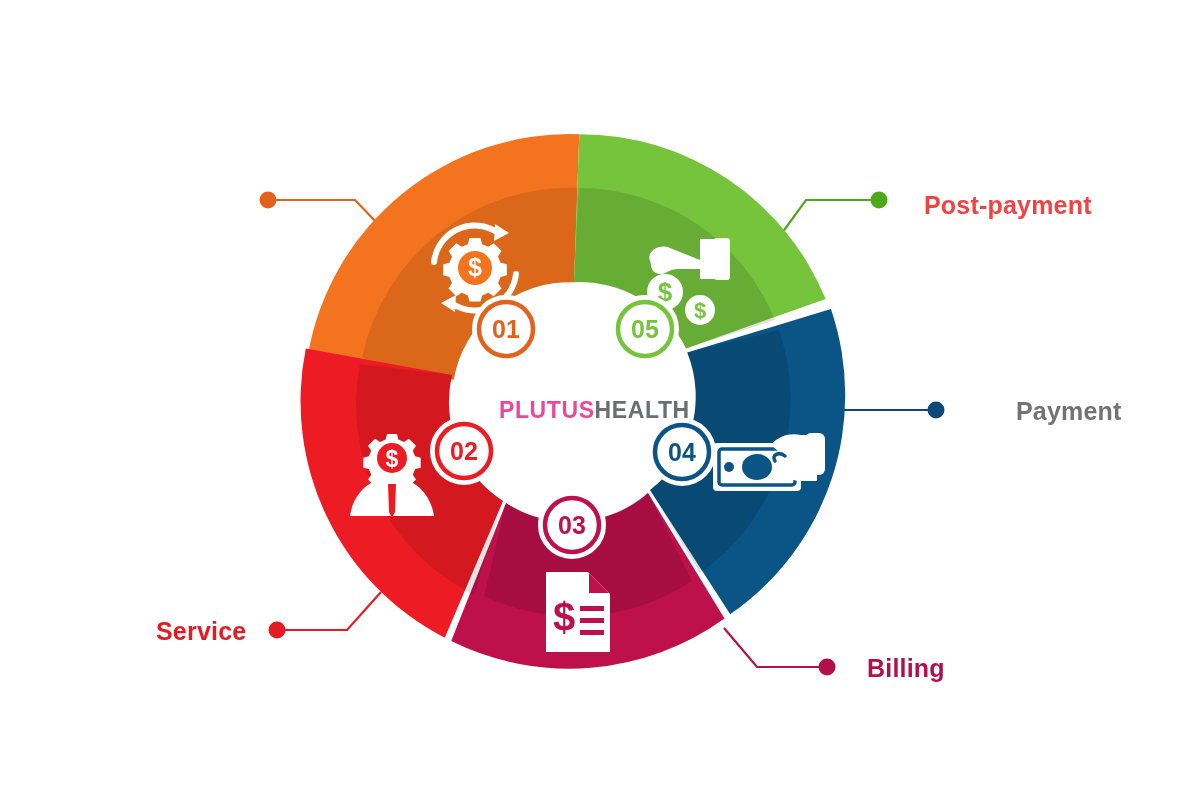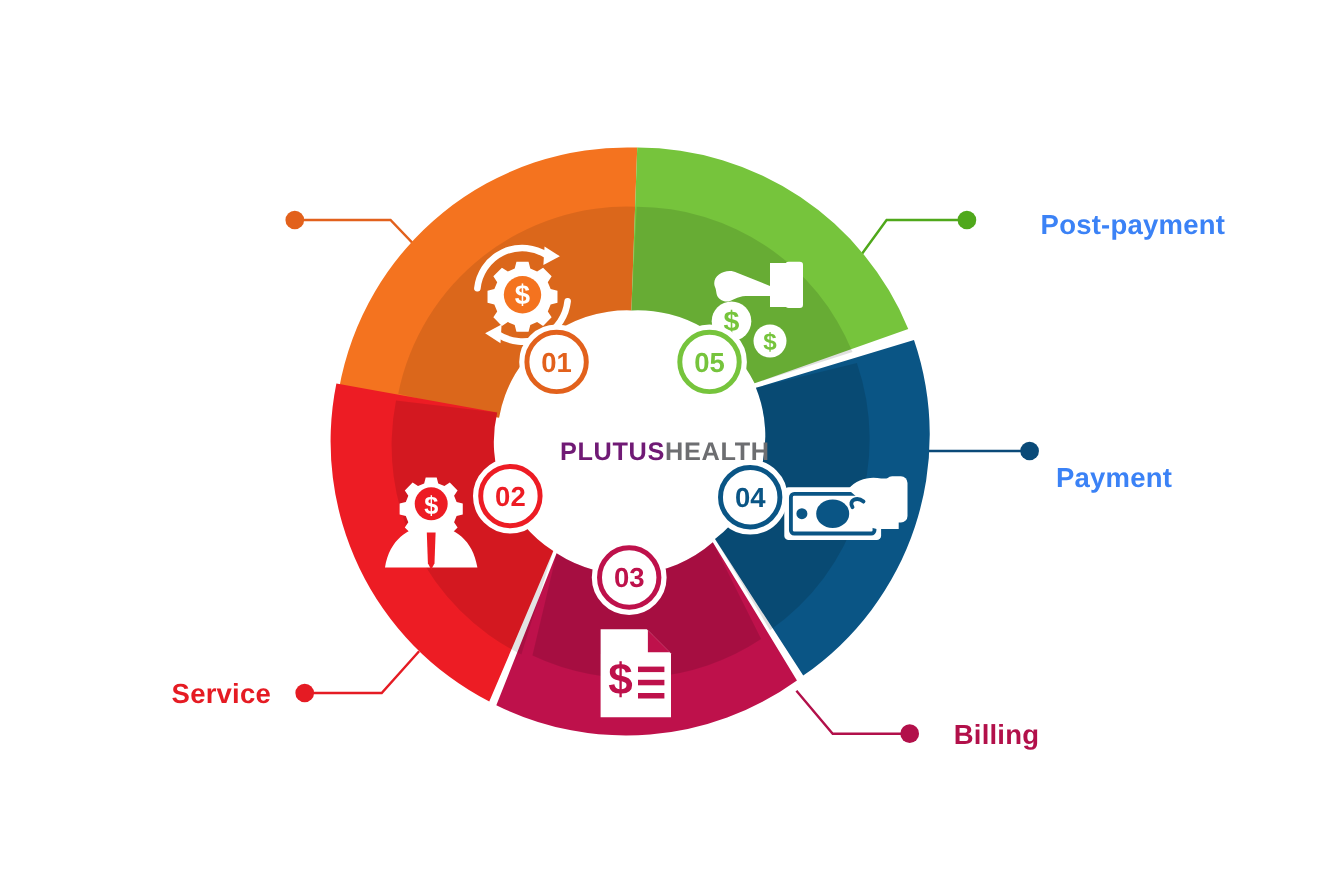--- a/index.html
+++ b/index.html
@@ -8,30 +8,30 @@
     font-family:"Liberation Sans", sans-serif;
     overflow:hidden;position:relative;
   }
   #stage{position:absolute;inset:0;width:1200px;height:800px;}
   svg{display:block;}
   .lbl{
     position:absolute;font-weight:bold;font-size:25px;
     letter-spacing:.2px;white-space:nowrap;
   }
   .lbl-pre{left:106px;top:189px;color:#E2611C;}
-  .lbl-post{left:946px;top:191px;color:#3b82f6;}
-  .lbl-pay{left:960px;top:397px;color:#3b82f6;margin-top:24px;}
+  .lbl-post{left:924px;top:191px;color:#ef4444;}
+  .lbl-pay{left:1016px;top:397px;color:#737373;}
   .lbl-bill{left:851px;top:654px;color:#B2104A;margin-left:16px;}
   .lbl-serv{left:156px;top:617px;color:#E51B23;}
   .logo{
     position:absolute;left:499px;top:397px;
     font-size:23px;font-weight:bold;letter-spacing:.6px;
     font-family:"Liberation Sans", sans-serif;white-space:nowrap;
   }
-  .logo .p1{color:#701a75;margin-left:10px;}
+  .logo .p1{color:#ec4899;}
   .logo .p2{color:#6D6E71;text-align:center;}
   .num{font-weight:bold;font-size:25px;font-family:"Liberation Sans", sans-serif;}
 </style>
 </head>
 <body>
 
 <div id="stage">
 
 <svg width="1200" height="800" viewBox="0 0 1200 800">
 

